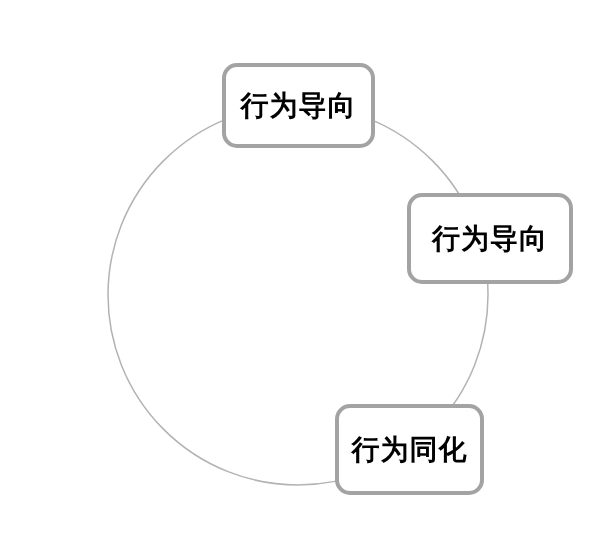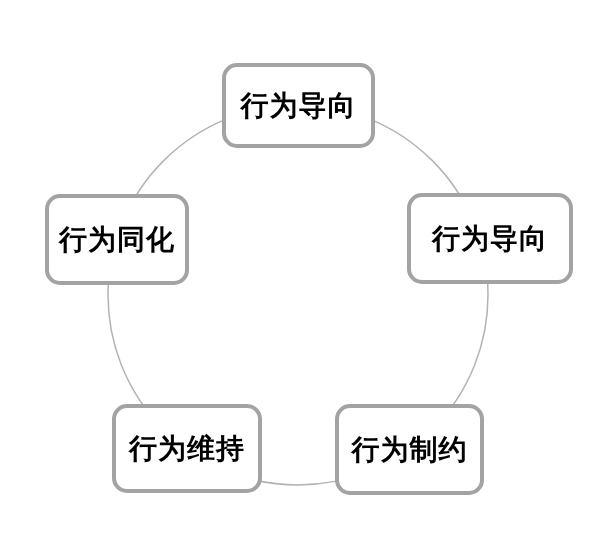--- a/index.html
+++ b/index.html
@@ -54,24 +54,18 @@
 
   <div class="node node-top">
     <span>行为导向</span>
   </div>
 
   <div class="node node-right">
     <span>行为导向</span>
   </div>
 
   <div class="node node-bottom-right">
-    <span>行为制约</span>
+    <span>行为同化</span>
   </div>
 
-  <div class="node node-bottom-left">
-    <span>行为维持</span>
-  </div>
 
-  <div class="node node-left">
-    <span>行为同化</span>
-  </div>
 
 </div>
 
 </body></html>

